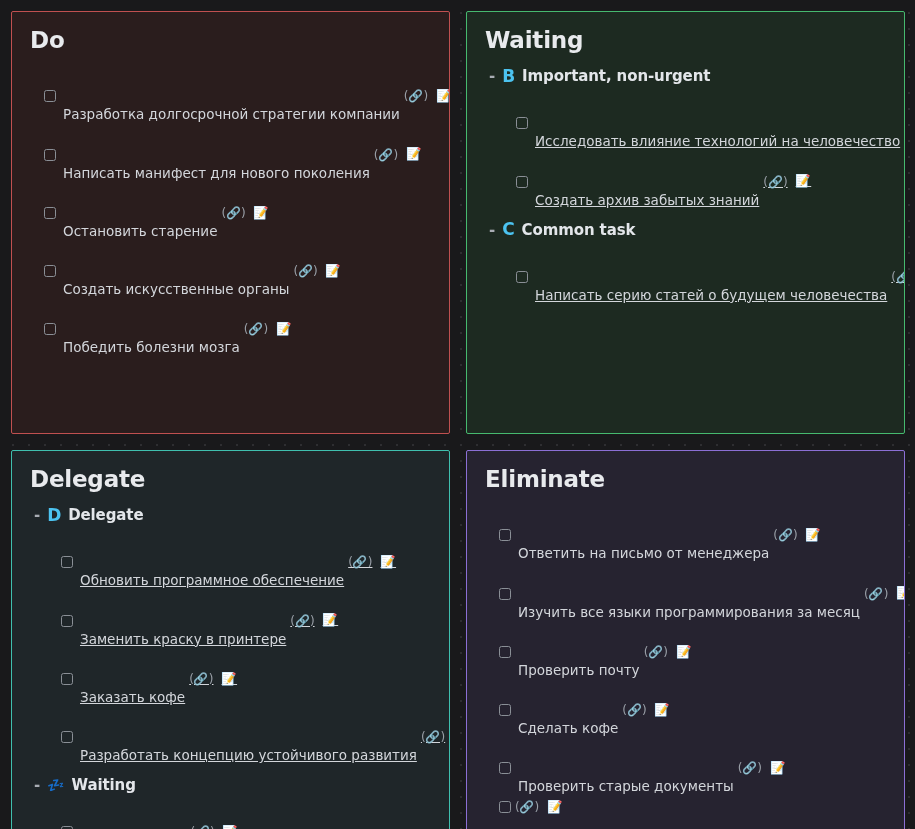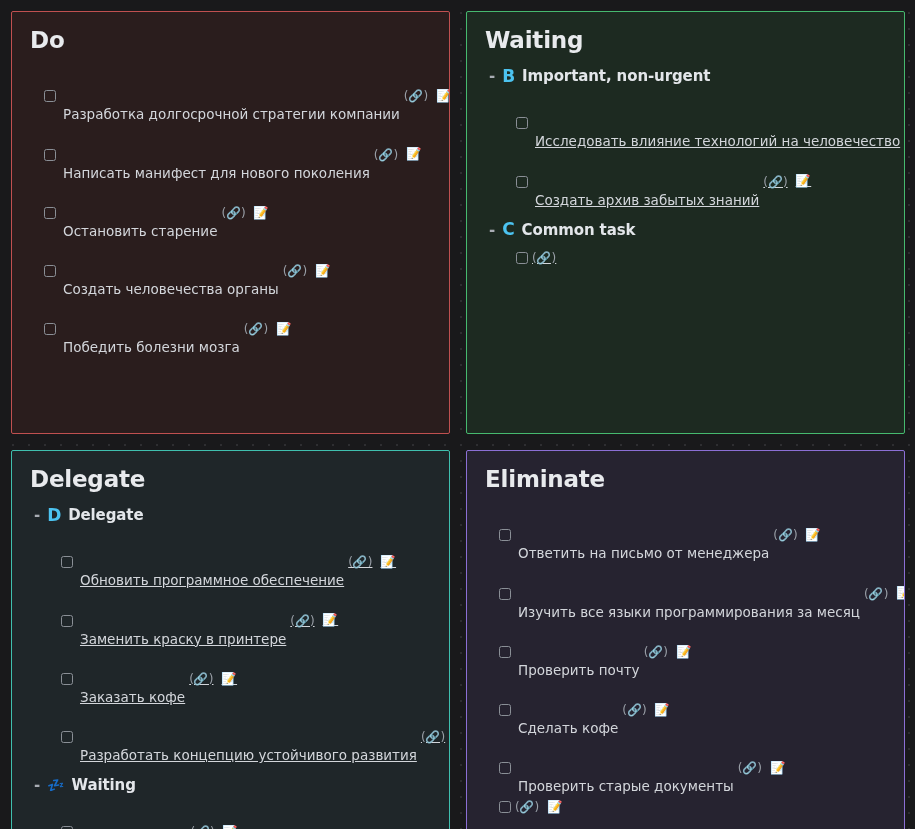--- a/index.html
+++ b/index.html
@@ -147,21 +147,21 @@
           <span class="memo-icon">📝</span>
         </li>
         <li class="task">
           <span class="checkbox"></span>
           <span class="task-text">Остановить старение</span>
           <span class="link-icon">(🔗)</span>
           <span class="memo-icon">📝</span>
         </li>
         <li class="task">
           <span class="checkbox"></span>
-          <span class="task-text">Создать человечества органы</span>
+          <span class="task-text">Создать искусственные органы</span>
           <span class="link-icon">(🔗)</span>
           <span class="memo-icon">📝</span>
         </li>
         <li class="task">
           <span class="checkbox"></span>
           <span class="task-text">Победить болезни мозга</span>
           <span class="link-icon">(🔗)</span>
           <span class="memo-icon">📝</span>
         </li>
       </ul>
@@ -189,20 +189,21 @@
           </li>
         </ul>
         <div class="group-header">
           <span class="group-dash">-</span>
           <span class="group-tag">C</span>
           <span class="group-label">Common task</span>
         </div>
         <ul class="task-list indented">
           <li class="task">
             <span class="checkbox"></span>
+            <span class="task-text">Написать серию статей о будущем человечества</span>
             <span class="link-icon">(🔗)</span>
           </li>
         </ul>
       </div>
   </section>
 
   <section class="quadrant q-delegate">
     <div class="quadrant-title">Delegate</div>
     <div>
         <div class="group-header">

